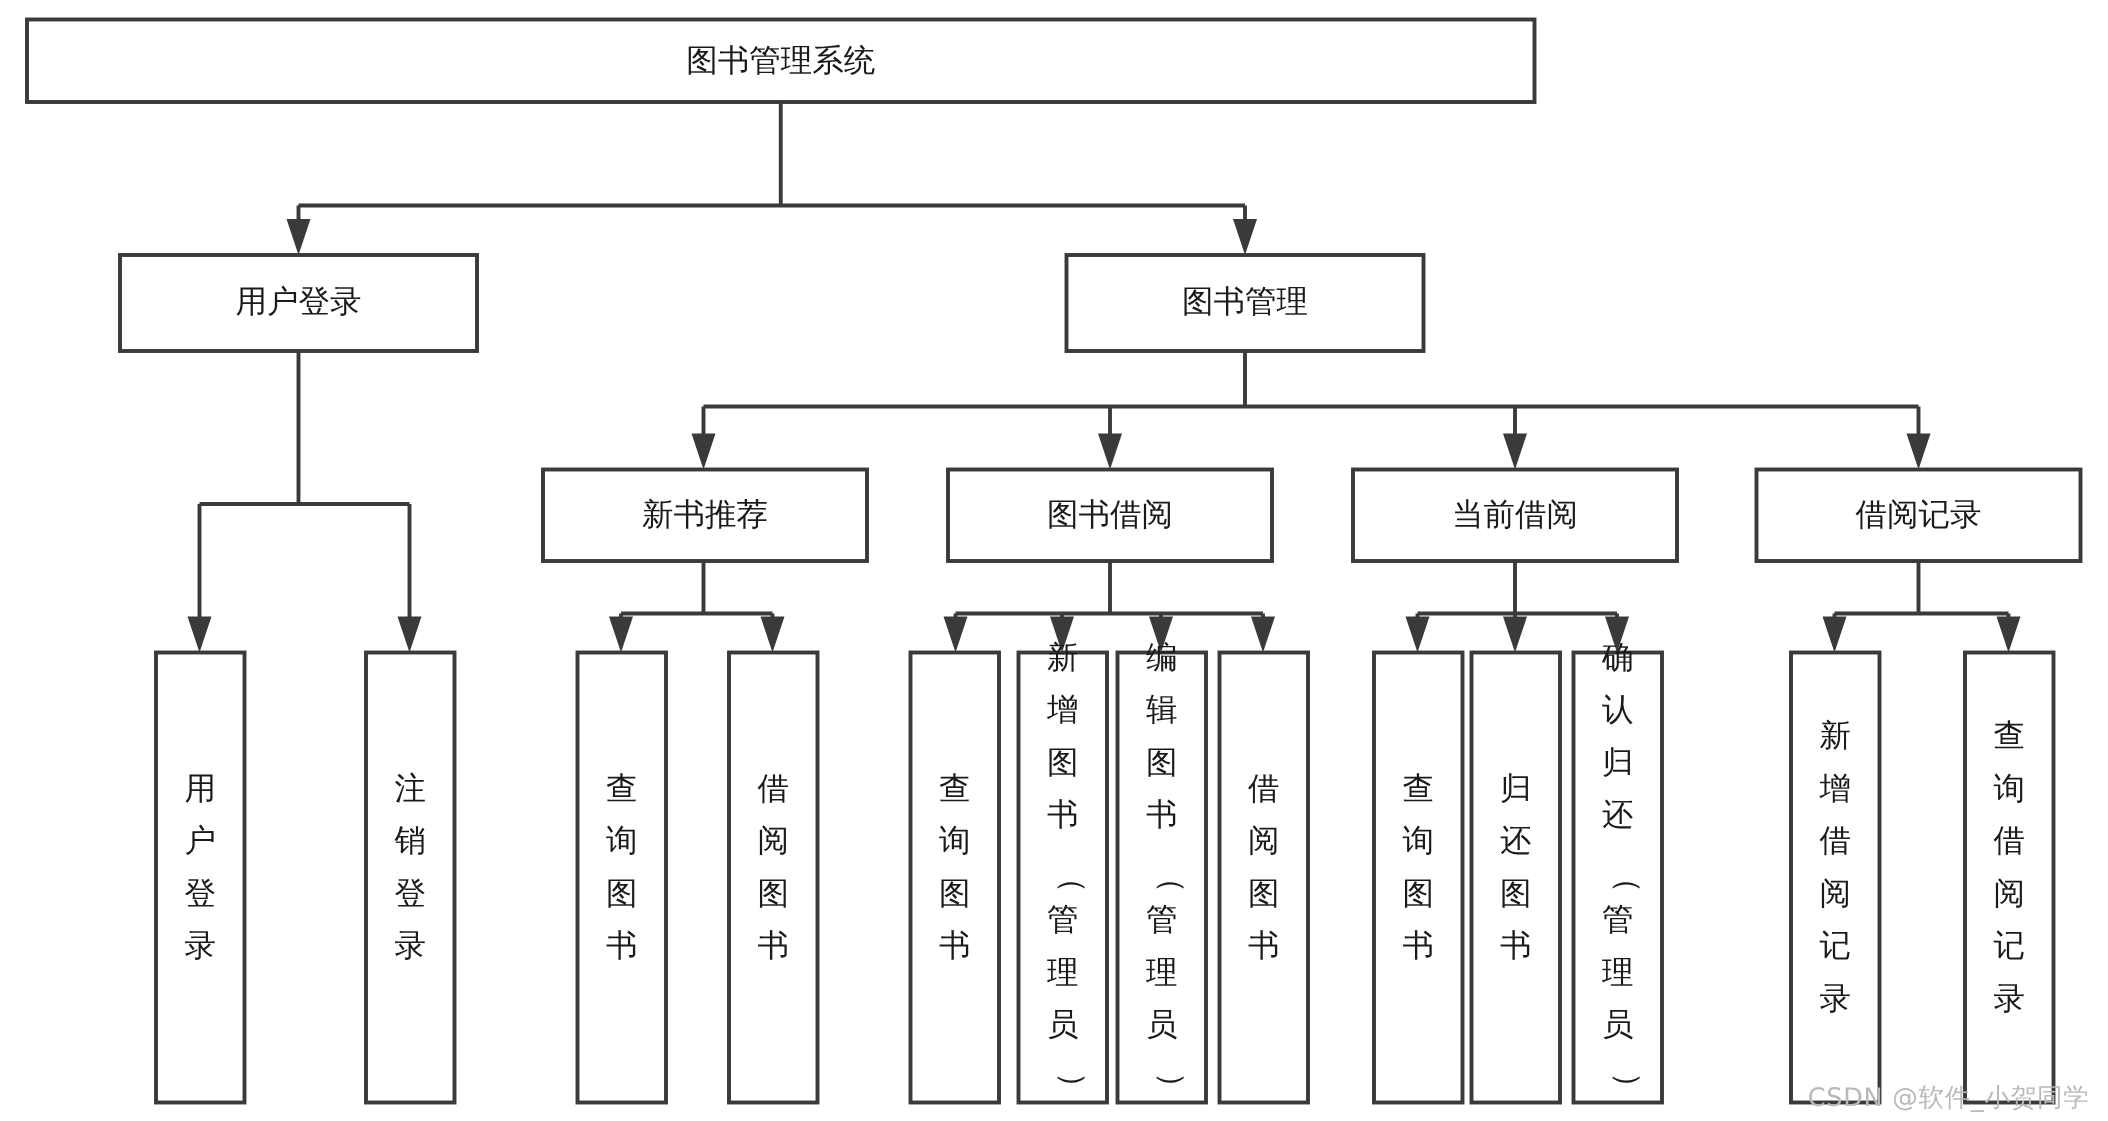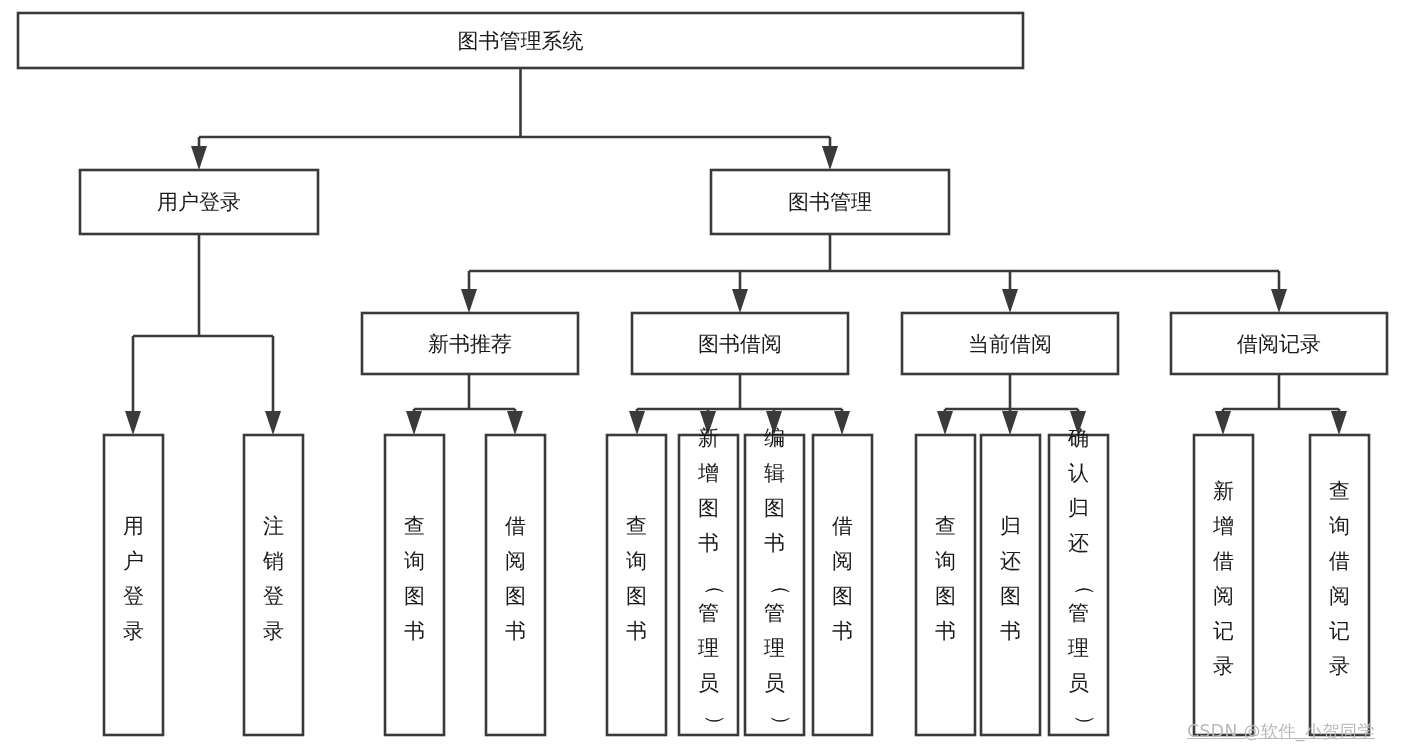--- a/index.html
+++ b/index.html
@@ -49,29 +49,28 @@
     dominant-baseline: middle;
   }
   .node-label-v {
     font-family: "DejaVu Sans", "Liberation Sans", sans-serif;
     font-size: 21px;
     fill: #1a1a1a;
     text-anchor: middle;
   }
   .watermark {
     position: absolute;
-    right: 30px;
+    right: 12px;
     bottom: 4px;
     font-family: "DejaVu Sans", "Liberation Sans", sans-serif;
     font-size: 17px;
     color: #b9b9b9;
     letter-spacing: 0.5px;
     white-space: nowrap;
     user-select: none;
-    text-decoration: underline;
   }
 </style>
 </head>
 <body>
 
 <div id="diagram-root">
 
   <svg class="diagram-svg" viewBox="0 0 1405 747" xmlns="http://www.w3.org/2000/svg">
 
     <g>

